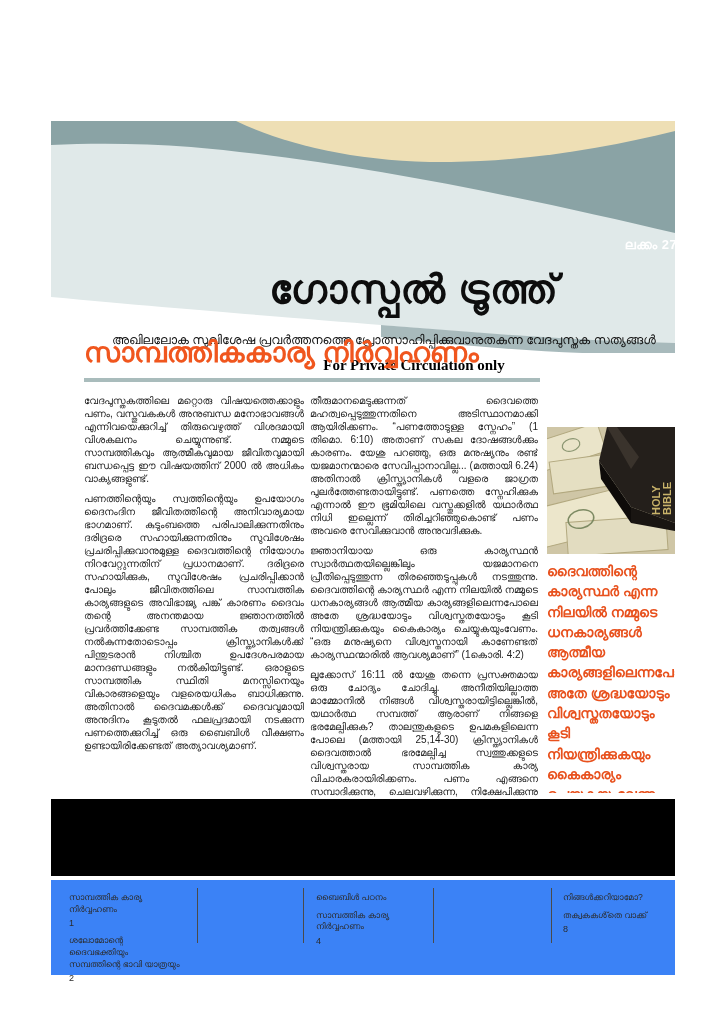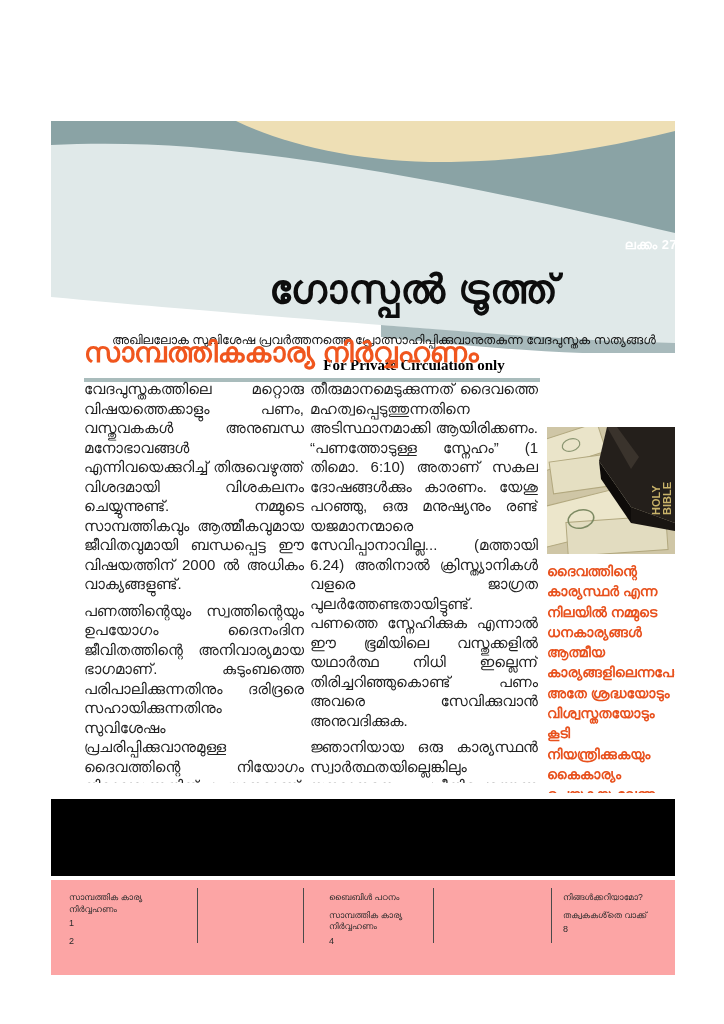--- a/index.html
+++ b/index.html
@@ -15,33 +15,33 @@
   .paper-title{position:absolute;left:51px;top:146px;width:624px;text-align:center;
     font-size:40px;font-weight:bold;color:#0d0d0d;letter-spacing:1px;}
   .paper-subtitle{position:absolute;left:61px;top:212px;width:604px;
     font-size:12.5px;font-weight:normal;color:#111;}
   .circulation{position:absolute;left:51px;top:236px;width:624px;text-align:center;
     font-family:"Liberation Serif","DejaVu Serif",serif;font-size:15px;font-weight:bold;color:#000;}
   
   .article-heading{position:absolute;left:84px;top:295px;width:470px;
     font-size:28px;font-weight:bold;color:#f0561e;}
   .heading-rule{position:absolute;left:84px;top:336px;width:456px;height:4px;background:#a9bcbc;}
-  .body-col{position:absolute;top:337px;height:404px;overflow:hidden;
-    font-size:15px;line-height:1.3;text-align:justify;color:#222;}
+  .body-col{position:absolute;top:352px;height:404px;overflow:hidden;
+    font-size:10px;line-height:1.3;text-align:justify;color:#222;}
   .body-col p{margin:0 0 7px 0;}
   #col1{left:84px;width:220px;}
   #col2{left:310px;width:228px;}
   
   .photo{position:absolute;left:547px;top:385px;width:128px;height:127px;overflow:hidden;}
   .pull-quote{position:absolute;left:547px;top:519px;width:128px;height:232px;overflow:hidden;
     font-size:14px;line-height:1.45;font-weight:bold;color:#e8511d;}
   
   .black-strip{position:absolute;left:51px;top:757px;width:624px;height:77px;background:#000;}
   
-  .footer{position:absolute;left:51px;top:838px;width:624px;height:95px;background:#fca5a5;}
+  .footer{position:absolute;left:51px;top:838px;width:624px;height:95px;background:#3b82f6;}
   .footer .sep{position:absolute;top:8px;height:55px;width:1px;background:#4a4a4a;}
   .toc-col{position:absolute;top:12px;font-size:8.6px;line-height:1.35;color:#2b2b2b;}
   .toc-title{margin:0;}
   .toc-page{margin:2px 0 6px 0;font-size:9px;}
 </style>
 </head>
 <body>
 
 <div class="page">
 
@@ -106,25 +106,26 @@
 
   <div class="footer">
     <div class="sep" style="left:146px"></div>
     <div class="sep" style="left:252px"></div>
     <div class="sep" style="left:382px"></div>
     <div class="sep" style="left:500px"></div>
 
     <div class="toc-col" style="left:18px;width:112px">
       <p class="toc-title">സാമ്പത്തിക കാര്യ നിർവ്വഹണം</p>
       <p class="toc-page">1</p>
+      <p class="toc-title">ശലോമോന്റെ ദൈവഭക്തിയും സമ്പത്തിന്റെ ഭാവി യാത്രയും</p>
       <p class="toc-page">2</p>
     </div>
 
 
-    <div class="toc-col" style="left:278px;width:94px">
+    <div class="toc-col" style="left:265px;width:94px">
       <p class="toc-title">ബൈബിൾ പഠനം</p>
       <p class="toc-page"></p>
       <p class="toc-title">സാമ്പത്തിക കാര്യ നിർവ്വഹണം</p>
       <p class="toc-page">4</p>
     </div>
 
 
     <div class="toc-col" style="left:512px;width:100px">
       <p class="toc-title">നിങ്ങൾക്കറിയാമോ?</p>
       <p class="toc-page"></p>

